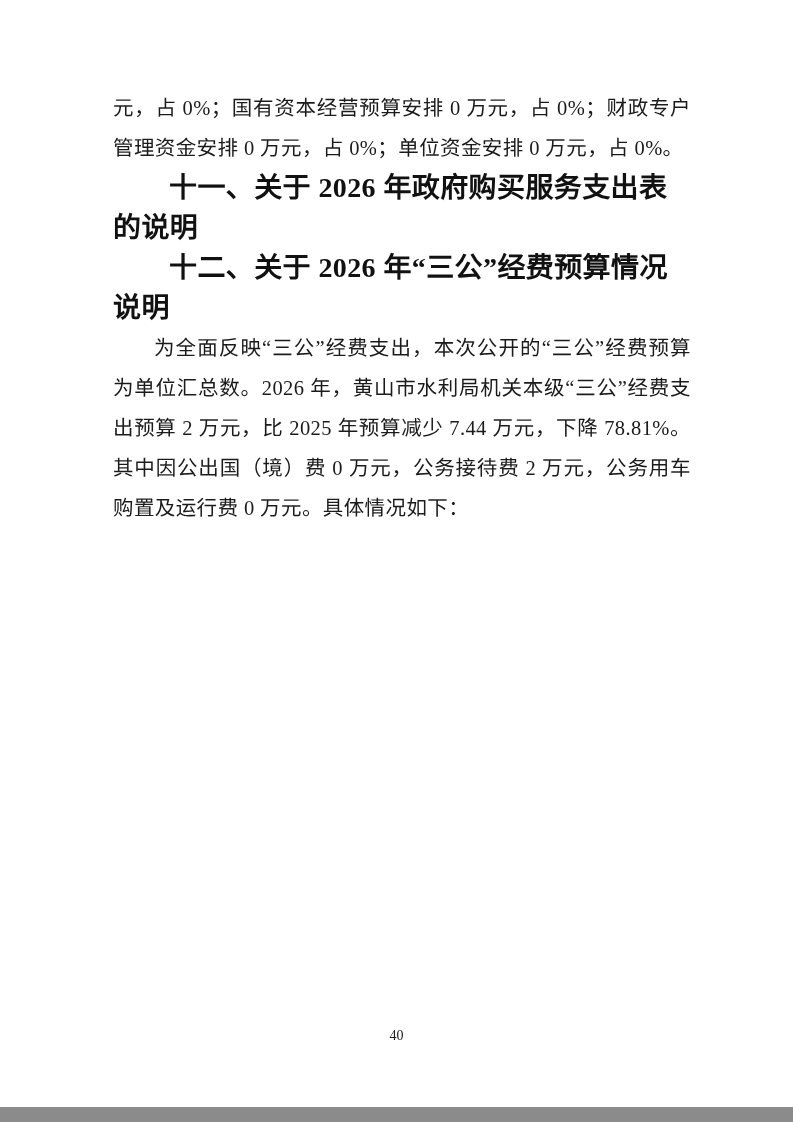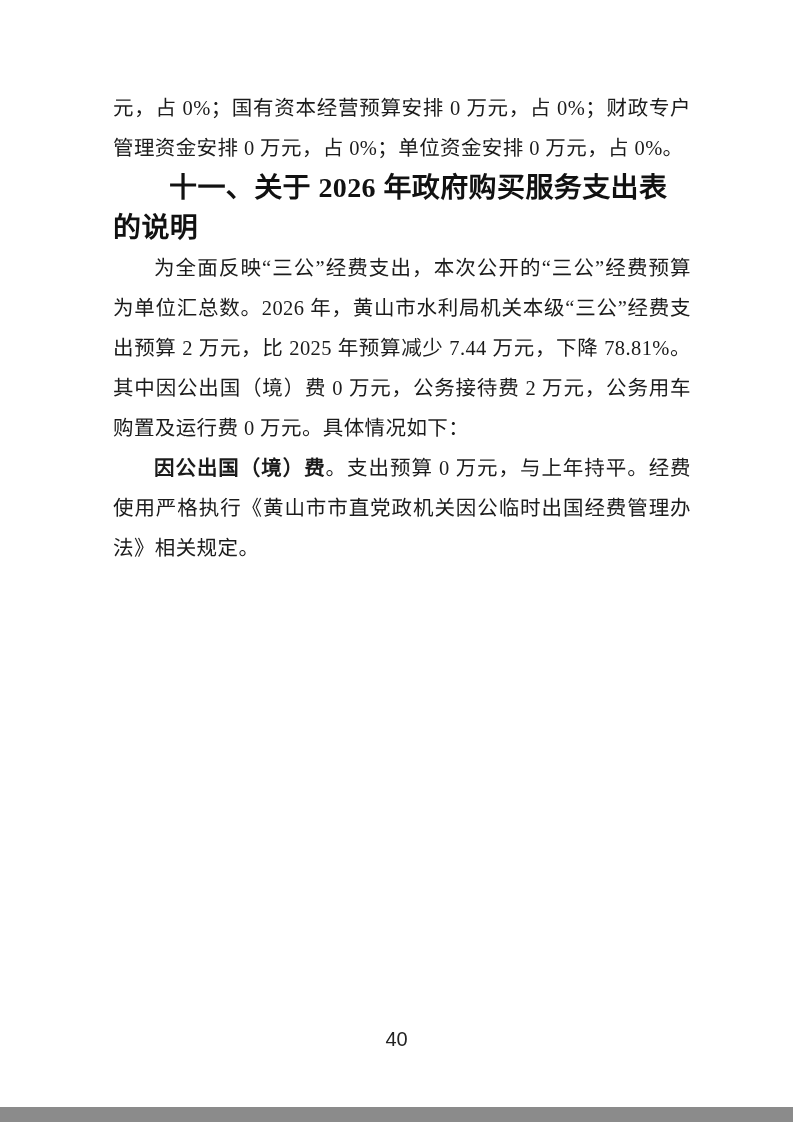--- a/index.html
+++ b/index.html
@@ -47,43 +47,41 @@
   }
   .lead {
     font-weight: bold;
   }
   .page-number {
     position: absolute;
     left: 0;
     right: 0;
     top: 1028px;
     text-align: center;
-    font-family: Liberation Sans, sans-serif;
-    font-size: 20px;
+    font-family: Liberation Serif, serif;
+    font-size: 14px;
     color: #222222;
   }
 </style>
 </head>
 <body>
 
 <div class="page">
 
   <div class="content">
 
     <p class="para">元，占 0%；国有资本经营预算安排 0 万元，占 0%；财政专户管理资金安排 0 万元，占 0%；单位资金安排 0 万元，占 0%。</p>
 
     <h2 class="heading">十一、关于 2026 年政府购买服务支出表的说明</h2>
 
 
+    <h2 class="heading">十二、关于 2026 年“三公”经费预算情况说明</h2>
 
     <p class="para indent">为全面反映“三公”经费支出，本次公开的“三公”经费预算为单位汇总数。2026 年，黄山市水利局机关本级“三公”经费支出预算 2 万元，比 2025 年预算减少 7.44 万元，下降 78.81%。其中因公出国（境）费 0 万元，公务接待费 2 万元，公务用车购置及运行费 0 万元。具体情况如下：</p>
 
-    <p class="para indent">
-      <span class="lead">因公出国（境）费</span><span>。支出预算 0 万元，与上年持平。经费使用严格执行《黄山市市直党政机关因公临时出国经费管理办法》相关规定。</span>
-    </p>
 
 
 
   </div>
 
   <div class="page-number">40</div>
 
 </div>
 
 </body></html>

